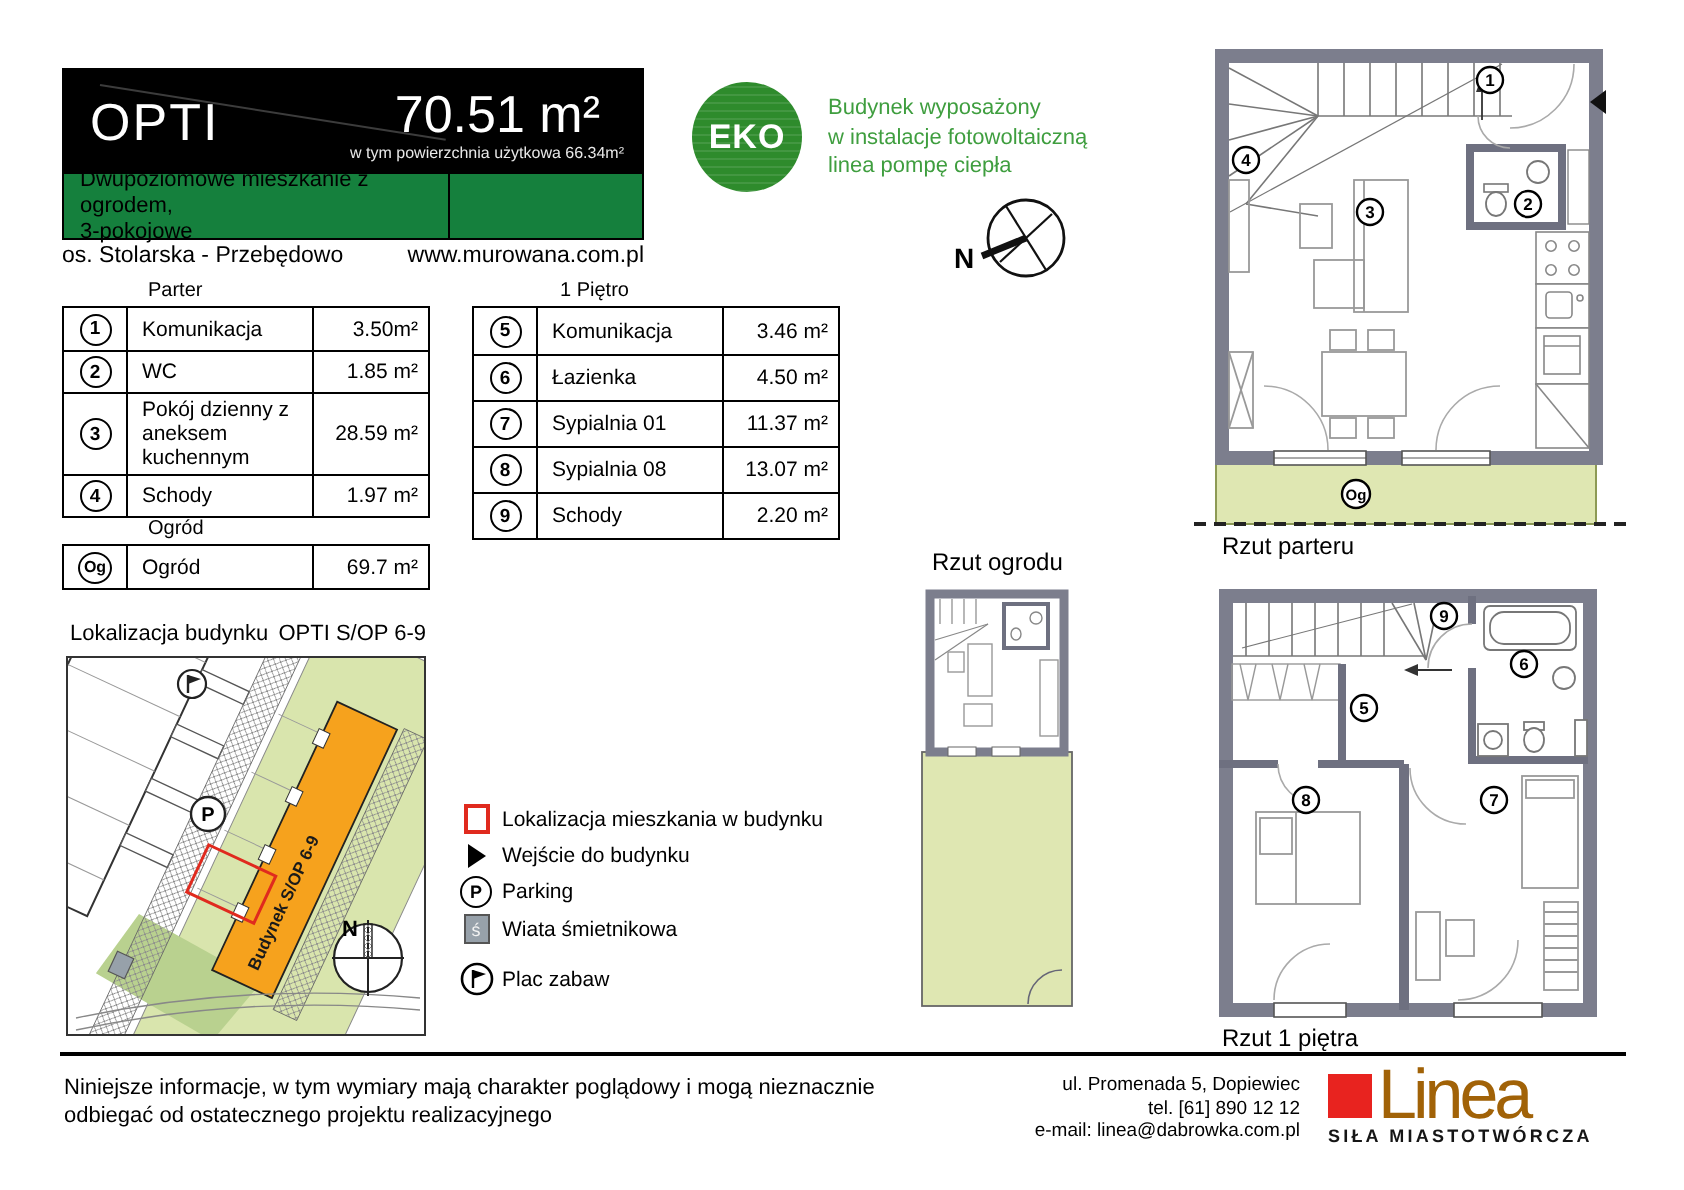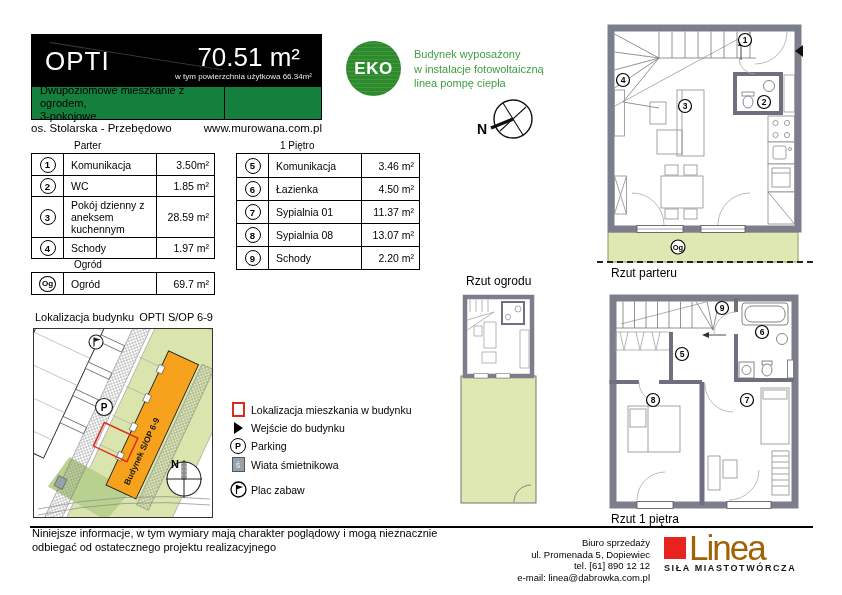--- a/index.html
+++ b/index.html
@@ -52,21 +52,21 @@
   .tri-black { width:0; height:0; border-top:6px solid transparent; border-bottom:6px solid transparent; border-left:9px solid #000; }
   .circ-ic { width:16px; height:16px; border:1.5px solid #000; border-radius:50%; display:flex; align-items:center; justify-content:center; font-size:9px; font-weight:bold; }
   .sq-gray { width:13px; height:15px; background:#97a1aa; border:1px solid #555; color:#f2f2f2; font-size:9px; display:flex; align-items:center; justify-content:center; }
 
   
   .plan-label { font-size:12px; }
   .dash-line { left:597px; top:261px; width:216px; border-top:2px dashed #222; }
 
   
   .foot-line { left:30px; top:526px; width:783px; height:2px; background:#000; }
-  .disclaimer { left:32px; top:526px; font-size:11px; line-height:14px; }
+  .disclaimer { left:32px; top:537px; font-size:11px; line-height:14px; }
   .office { left:440px; top:537px; width:210px; text-align:right; font-size:9.5px; line-height:11.5px; }
   .logo { left:664px; top:534px; width:160px; }
   .logo-row { display:flex; align-items:flex-end; gap:3px; }
   .logo-sq { width:22px; height:22px; background:#e8231f; margin-bottom:3px; }
   .logo-name { font-size:35px; font-weight:normal; letter-spacing:-2px; line-height:28px; color:#a16207; }
   .logo-tag { margin-top:1px; font-size:9px; font-weight:bold; letter-spacing:1.6px; color:#151515; white-space:nowrap; }
 </style>
 </head>
 <body>
 
@@ -501,21 +501,20 @@
     </g>
   </svg>
   <div class="abs plan-label" style="left:611px;top:512px">Rzut 1 piętra</div>
 
   <div class="abs foot-line"></div>
   <div class="abs disclaimer">
     <div>Niniejsze informacje, w tym wymiary mają charakter poglądowy i mogą nieznacznie</div>
     <div>odbiegać od ostatecznego projektu realizacyjnego</div>
   </div>
   <div class="abs office">
-    <div>Biuro sprzedaży</div>
     <div>ul. Promenada 5, Dopiewiec</div>
     <div>tel. [61] 890 12 12</div>
     <div>e-mail: linea@dabrowka.com.pl</div>
   </div>
   <div class="abs logo">
     <div class="logo-row">
       <div class="logo-sq"></div>
       <div class="logo-name">Linea</div>
     </div>
     <div class="logo-tag">SIŁA MIASTOTWÓRCZA</div>

